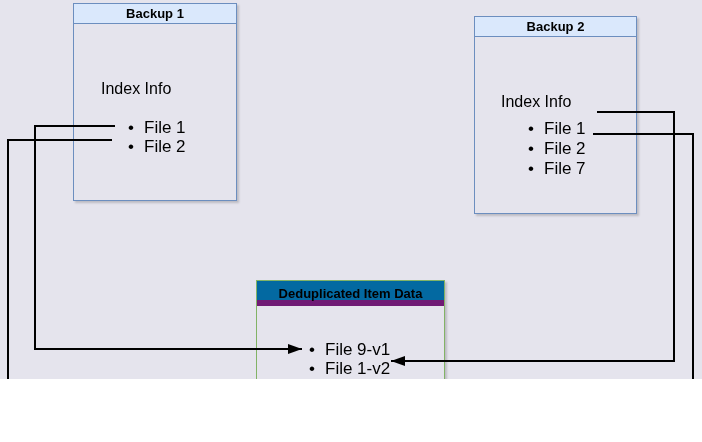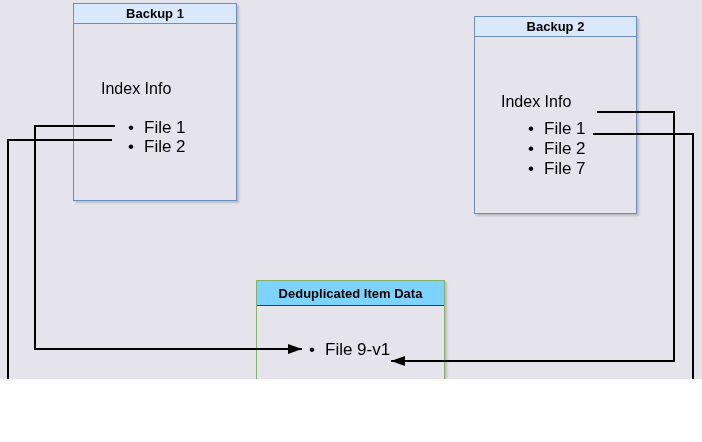--- a/index.html
+++ b/index.html
@@ -42,22 +42,22 @@
     text-align: center;
     box-sizing: border-box;
   }
   .blue .box-header {
     height: 20px; line-height: 20px;
     background: #dae8fc;
     border-bottom: 1px solid #6c8ebf;
   }
   .green .box-header {
     height: 25px; line-height: 25px;
-    background: #7dd3fc;
-    border-bottom: 1px solid #701a75;
+    background: #0369a1;
+    border-bottom: 6px solid #701a75;
   }
   .subtitle {
     position: absolute;
     font-size: 16px;
     line-height: 20px;
     white-space: nowrap;
     margin-top: 16px;
   }
   ul.file-list {
     position: absolute;
@@ -107,20 +107,21 @@
       <li>File 1</li>
       <li>File 2</li>
       <li>File 7</li>
     </ul>
   </div>
 
   <div class="box green" id="dedup-box">
     <div class="box-header">Deduplicated Item Data</div>
     <ul class="file-list">
       <li>File 9-v1</li>
+      <li>File 1-v2</li>
     </ul>
   </div>
 
   <svg class="connector-layer" viewBox="0 0 702 442" xmlns="http://www.w3.org/2000/svg">
     <defs>
       <marker id="arrowhead" markerUnits="userSpaceOnUse" markerWidth="14" markerHeight="10" refX="14" refY="5" orient="auto">
         <path d="M0,0 L14,5 L0,10 z" fill="#000"></path>
       </marker>
     </defs>
   <polyline points="115,126 35,126 35,349 302,349" marker-end="url(#arrowhead)"></polyline>

